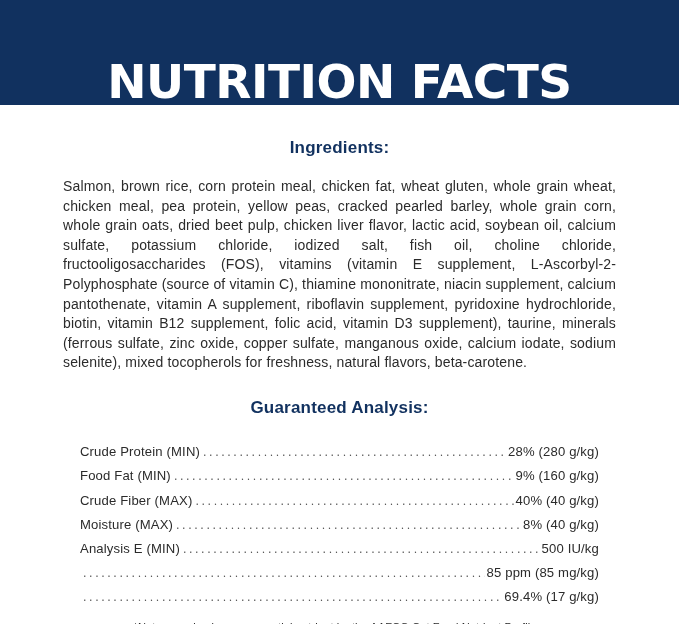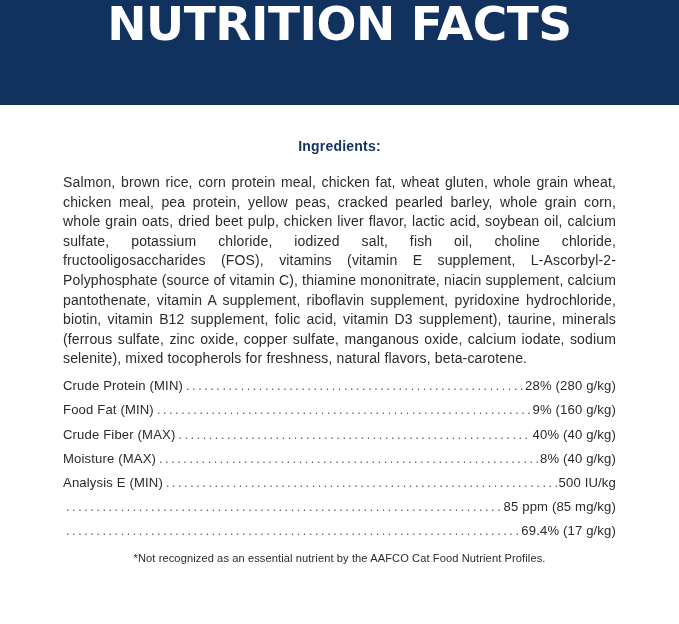--- a/index.html
+++ b/index.html
@@ -18,61 +18,61 @@
   #page {
     position: relative;
     width: 679px;
     height: 624px;
     background: #ffffff;
   }
   .banner {
     height: 105px;
     background: #11315f;
     display: flex;
-    align-items: flex-start;
+    align-items: flex-end;
     justify-content: center;
   }
   .banner-title {
     color: #ffffff;
     font-family: "DejaVu Sans", sans-serif;
     font-weight: bold;
     font-size: 47px;
     letter-spacing: -0.5px;
     line-height: 1;
     text-align: center;
     white-space: nowrap;
   }
   .content {
     padding: 0 63px;
   }
   .section-heading {
     text-align: center;
     color: #11315f;
     font-weight: bold;
-    font-size: 14px;
+    font-size: 17px;
     letter-spacing: 0.2px;
   }
   #ingredients-heading {
     margin-top: 33px;
     margin-bottom: 19px;
   }
   .ingredients-body {
     font-size: 14px;
     line-height: 19.6px;
     color: #2b2b2b;
     text-align: justify;
     text-justify: inter-word;
     letter-spacing: 0.15px;
   }
   #analysis-heading {
     margin-top: 25px;
     margin-bottom: 16px;
   }
   .analysis-list {
-    margin: 0;
+    margin: 17px;
     padding: 0;
     list-style: none;
   }
   .analysis-row {
     display: flex;
     align-items: flex-end;
     font-size: 13.1px;
     line-height: 15px;
     color: #2b2b2b;
     height: 24.2px;
@@ -107,20 +107,21 @@
   <div class="banner">
     <div class="banner-title">NUTRITION FACTS</div>
   </div>
 
   <div class="content">
 
     <div class="section-heading" id="ingredients-heading">Ingredients:</div>
 
     <div class="ingredients-body">Salmon, brown rice, corn protein meal, chicken fat, wheat gluten, whole grain wheat, chicken meal, pea protein, yellow peas, cracked pearled barley, whole grain corn, whole grain oats, dried beet pulp, chicken liver flavor, lactic acid, soybean oil, calcium sulfate, potassium chloride, iodized salt, fish oil, choline chloride, fructooligosaccharides (FOS), vitamins (vitamin E supplement, L-Ascorbyl-2-Polyphosphate (source of vitamin C), thiamine mononitrate, niacin supplement, calcium pantothenate, vitamin A supplement, riboflavin supplement, pyridoxine hydrochloride, biotin, vitamin B12 supplement, folic acid, vitamin D3 supplement), taurine, minerals (ferrous sulfate, zinc oxide, copper sulfate, manganous oxide, calcium iodate, sodium selenite), mixed tocopherols for freshness, natural flavors, beta-carotene.</div>
 
+    <div class="section-heading" id="analysis-heading">Guaranteed Analysis:</div>
 
     <ul class="analysis-list" id="analysis-list">
         <li class="analysis-row">
           <span class="analysis-label">Crude Protein (MIN)</span>
           <span class="dots">.............................................................................................................................................</span>
           <span class="analysis-value">28% (280 g/kg)</span>
         </li>
         <li class="analysis-row">
           <span class="analysis-label">Food Fat (MIN)</span>
           <span class="dots">.............................................................................................................................................</span>

